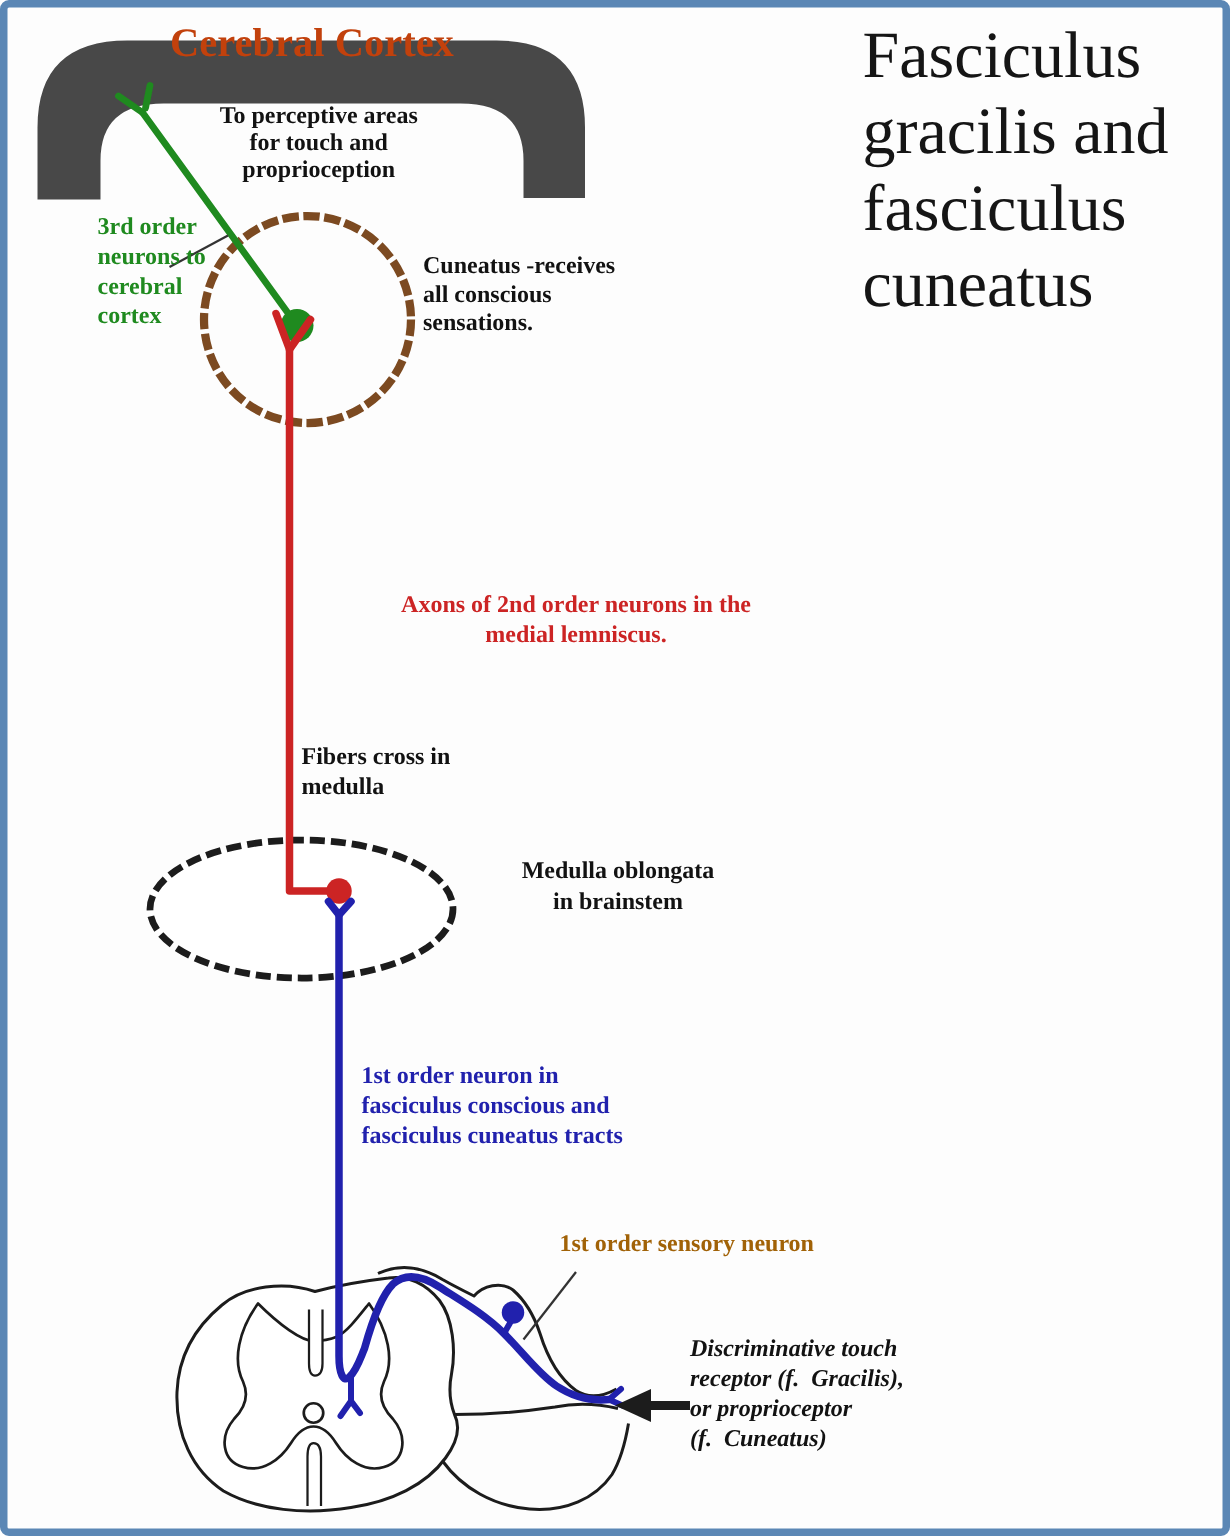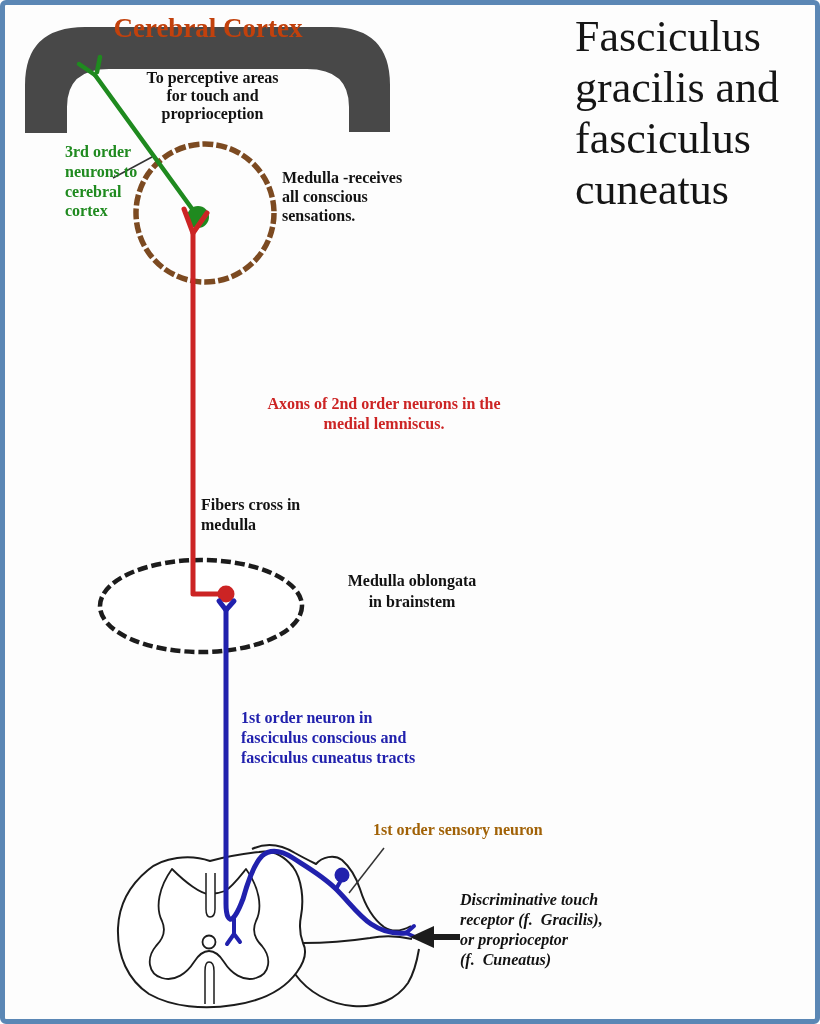--- a/index.html
+++ b/index.html
@@ -102,21 +102,21 @@
 
   <div class="label center" style="left: 100px; top: 64px; width: 215px; line-height: 1.12; color: rgb(18, 18, 18);">To perceptive areas
 for touch and
 proprioception</div>
 
   <div class="label" style="left: 12px; top: 137px; width: 140px; color: rgb(31, 138, 31); margin-left: 48px;">3rd order
 neurons to
 cerebral
 cortex</div>
 
-  <div class="label" style="left: 277px; top: 163px; width: 230px; line-height: 1.2; color: rgb(18, 18, 18);">Medulla -receives
+  <div class="label" style="left: 277px; top: 163px; width: 230px; line-height: 1.2; color: rgb(18, 18, 18);">Cuneatus -receives
 all conscious
 sensations.</div>
 
   <div class="label center" style="left: 188px; top: 389px; width: 382px; color: rgb(204, 36, 36);">Axons of 2nd order neurons in the
 medial lemniscus.</div>
 
   <div class="label center" style="left: 300px; top: 566px; width: 214px; line-height: 1.3; color: rgb(18, 18, 18);">Medulla oblongata
 in brainstem</div>
 
   <div class="label" style="left: 196px; top: 490px; width: 190px; color: rgb(18, 18, 18);">Fibers cross in

